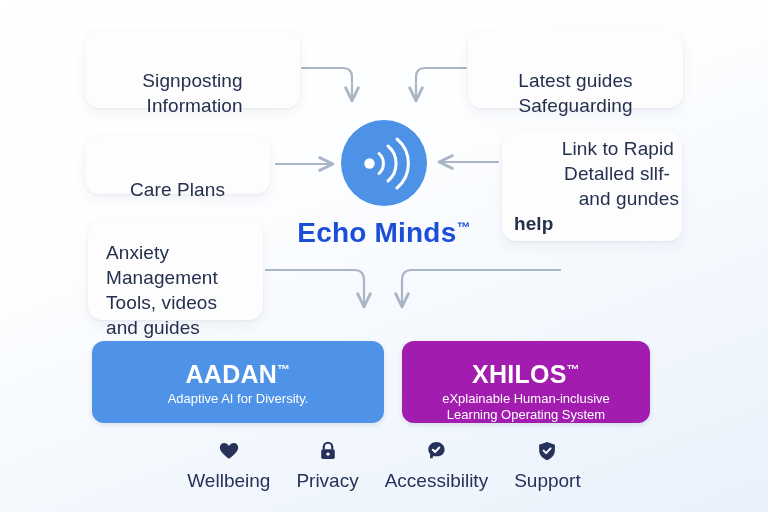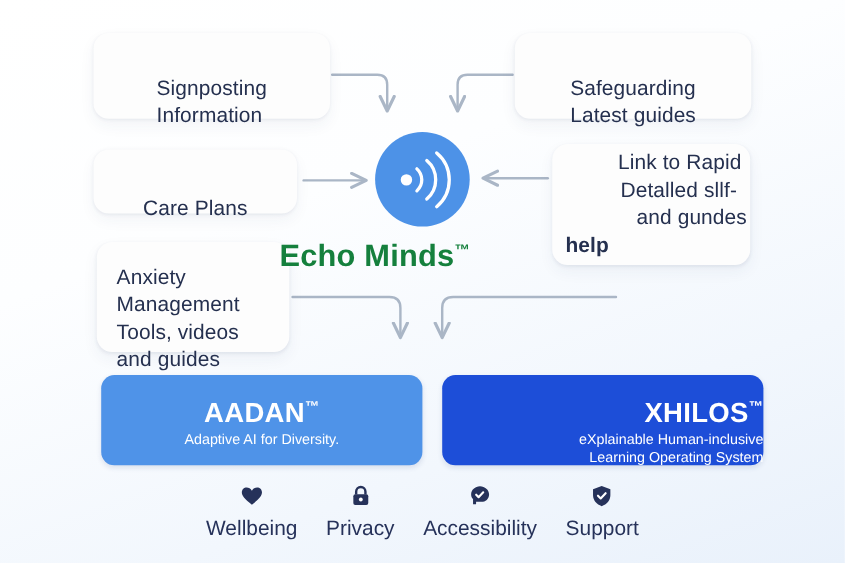--- a/index.html
+++ b/index.html
@@ -41,21 +41,21 @@
   }
   .card .line {
     display: block;
     white-space: pre;
   }
   .card-text {
     font-size: 19px;
     line-height: 25px;
     letter-spacing: 0.1px;
   }
-  .center-txt { text-align: left; margin-top: 48px; }
+  .center-txt { text-align: right; margin-top: 48px; }
   .left-txt   { text-align: left; margin-top: 40px; }
 
   #card-signposting { left: 85px;  top: 30px;  width: 215px; height: 78px; }
   #card-safeguard   { left: 468px; top: 30px;  width: 215px; height: 78px; }
   #card-careplans   { left: 85px;  top: 136px; width: 185px; height: 58px; }
   #card-rapid       { left: 502px; top: 131px; width: 180px; height: 110px;
                       justify-content: flex-start; padding-left: 10px; }
   #card-anxiety     { left: 88px;  top: 220px; width: 175px; height: 100px;
                       justify-content: flex-start; padding-left: 18px; }
 
@@ -74,23 +74,24 @@
     height: 86px;
     border-radius: 50%;
     background: #4d92e7;
   }
   #hub-circle svg { display: block; }
   #hub-title {
     position: absolute;
     left: 254px;
     top: 217px;
     width: 260px;
+    text-align: center;
     font-size: 28px;
     font-weight: bold;
-    color: #15803d;
+    color: #1d4ed8;
     letter-spacing: 0.2px;
     white-space: nowrap;
   }
   #hub-title .tm {
     font-size: 14px;
     vertical-align: super;
     font-weight: bold;
   }
 
   
@@ -102,23 +103,22 @@
     box-sizing: border-box;
     padding-top: 15px;
     box-shadow: 0 2px 5px rgba(30, 60, 120, 0.12);
     margin-left: 8px;
   }
   #panel-aadan {
     left: 84px; top: 341px; width: 292px; height: 82px;
     background: #4f93e8;
   }
   #panel-xhilos {
-    left: 394px; top: 341px; width: 292px; height: 82px;
-    background: #1d4ed8;
-    text-align: right;
+    left: 394px; top: 341px; width: 248px; height: 82px;
+    background: #a21caf;
   }
   .panel-title {
     font-size: 25px;
     font-weight: bold;
     line-height: 27px;
     letter-spacing: 0.3px;
   }
   .panel-title .tm {
     font-size: 13px;
     vertical-align: super;
@@ -181,22 +181,22 @@
 
   <div class="card" id="card-signposting">
     <div class="card-text center-txt">
       <span class="line">Signposting</span>
       <span class="line">Information</span>
     </div>
   </div>
 
   <div class="card" id="card-safeguard">
     <div class="card-text center-txt">
+      <span class="line">Latest guides</span>
       <span class="line">Safeguarding</span>
-      <span class="line">Latest guides</span>
     </div>
   </div>
 
   <div class="card" id="card-careplans">
     <div class="card-text center-txt">
       <span class="line">Care Plans</span>
     </div>
   </div>
 
   <div class="card" id="card-rapid">

